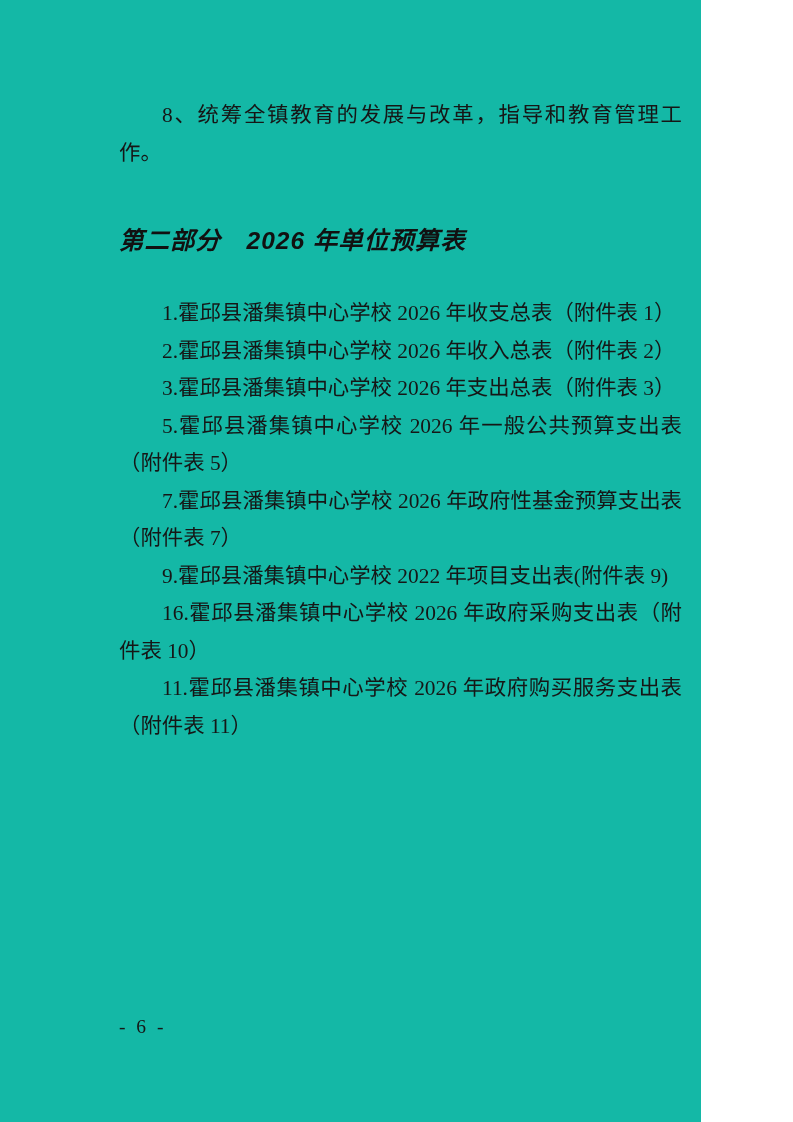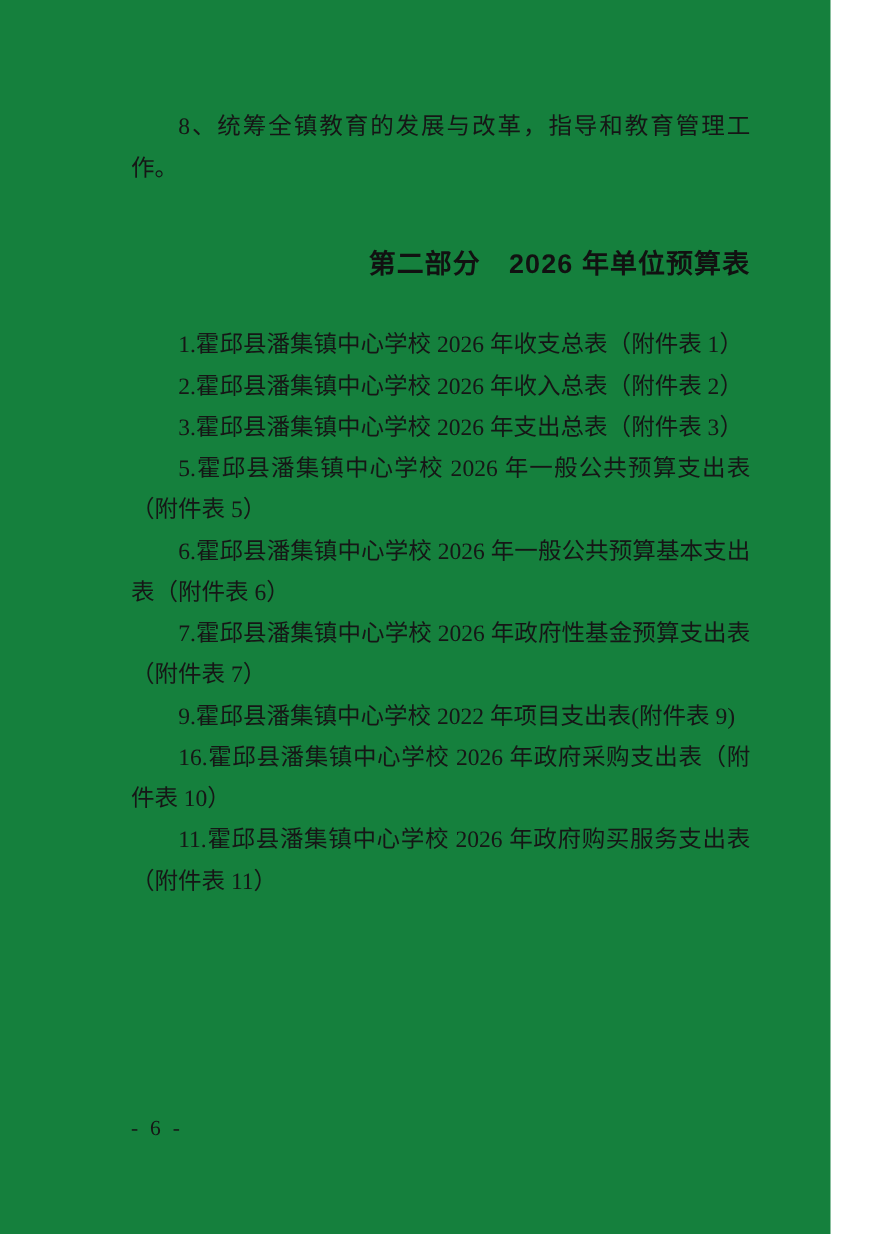--- a/index.html
+++ b/index.html
@@ -2,23 +2,23 @@
 <html lang="zh-CN"><head>
 <meta charset="utf-8">
 <style>
   html, body {
     margin: 0;
     padding: 0;
     background: #ffffff;
   }
   .page {
     position: relative;
-    width: 755px;
+    width: 701px;
     height: 1122px;
-    background: #15803d;
+    background: #14b8a6;
     overflow: hidden;
     font-family: "Liberation Serif", "DejaVu Serif", serif;
     color: #161616;
   }
   .content {
     position: absolute;
     left: 119px;
     top: 97px;
     width: 563px;
   }
@@ -29,25 +29,26 @@
     text-align: justify;
     text-indent: 43px;
     word-break: normal;
     font-weight: normal;
   }
   .section-heading {
     margin: 46px 0 31px 0;
     font-size: 24.5px;
     line-height: 46px;
     font-weight: bold;
-    text-align: right;
+    text-align: left;
     text-indent: 0;
     letter-spacing: 1px;
     font-family: "Liberation Sans", "DejaVu Sans", sans-serif;
     color: #111111;
+    font-style: italic;
   }
   .page-footer {
     position: absolute;
     left: 119px;
     top: 1015px;
     font-size: 19.5px;
     line-height: 23px;
     letter-spacing: 3px;
     color: #161616;
   }
@@ -60,21 +61,20 @@
 
     <p class="body-par">8、统筹全镇教育的发展与改革，指导和教育管理工作。</p>
 
     <h1 class="section-heading">第二部分　2026 年单位预算表</h1>
 
 
     <p class="body-par">1.霍邱县潘集镇中心学校 2026 年收支总表（附件表 1）</p>
     <p class="body-par">2.霍邱县潘集镇中心学校 2026 年收入总表（附件表 2）</p>
     <p class="body-par">3.霍邱县潘集镇中心学校 2026 年支出总表（附件表 3）</p>
     <p class="body-par">5.霍邱县潘集镇中心学校 2026 年一般公共预算支出表（附件表 5）</p>
-    <p class="body-par">6.霍邱县潘集镇中心学校 2026 年一般公共预算基本支出表（附件表 6）</p>
     <p class="body-par">7.霍邱县潘集镇中心学校 2026 年政府性基金预算支出表（附件表 7）</p>
     <p class="body-par">9.霍邱县潘集镇中心学校 2022 年项目支出表(附件表 9)</p>
     <p class="body-par">16.霍邱县潘集镇中心学校 2026 年政府采购支出表（附件表 10）</p>
     <p class="body-par">11.霍邱县潘集镇中心学校 2026 年政府购买服务支出表（附件表 11）</p>
 
   </div>
 
   <div class="page-footer">- 6 -</div>
 </div>
 

